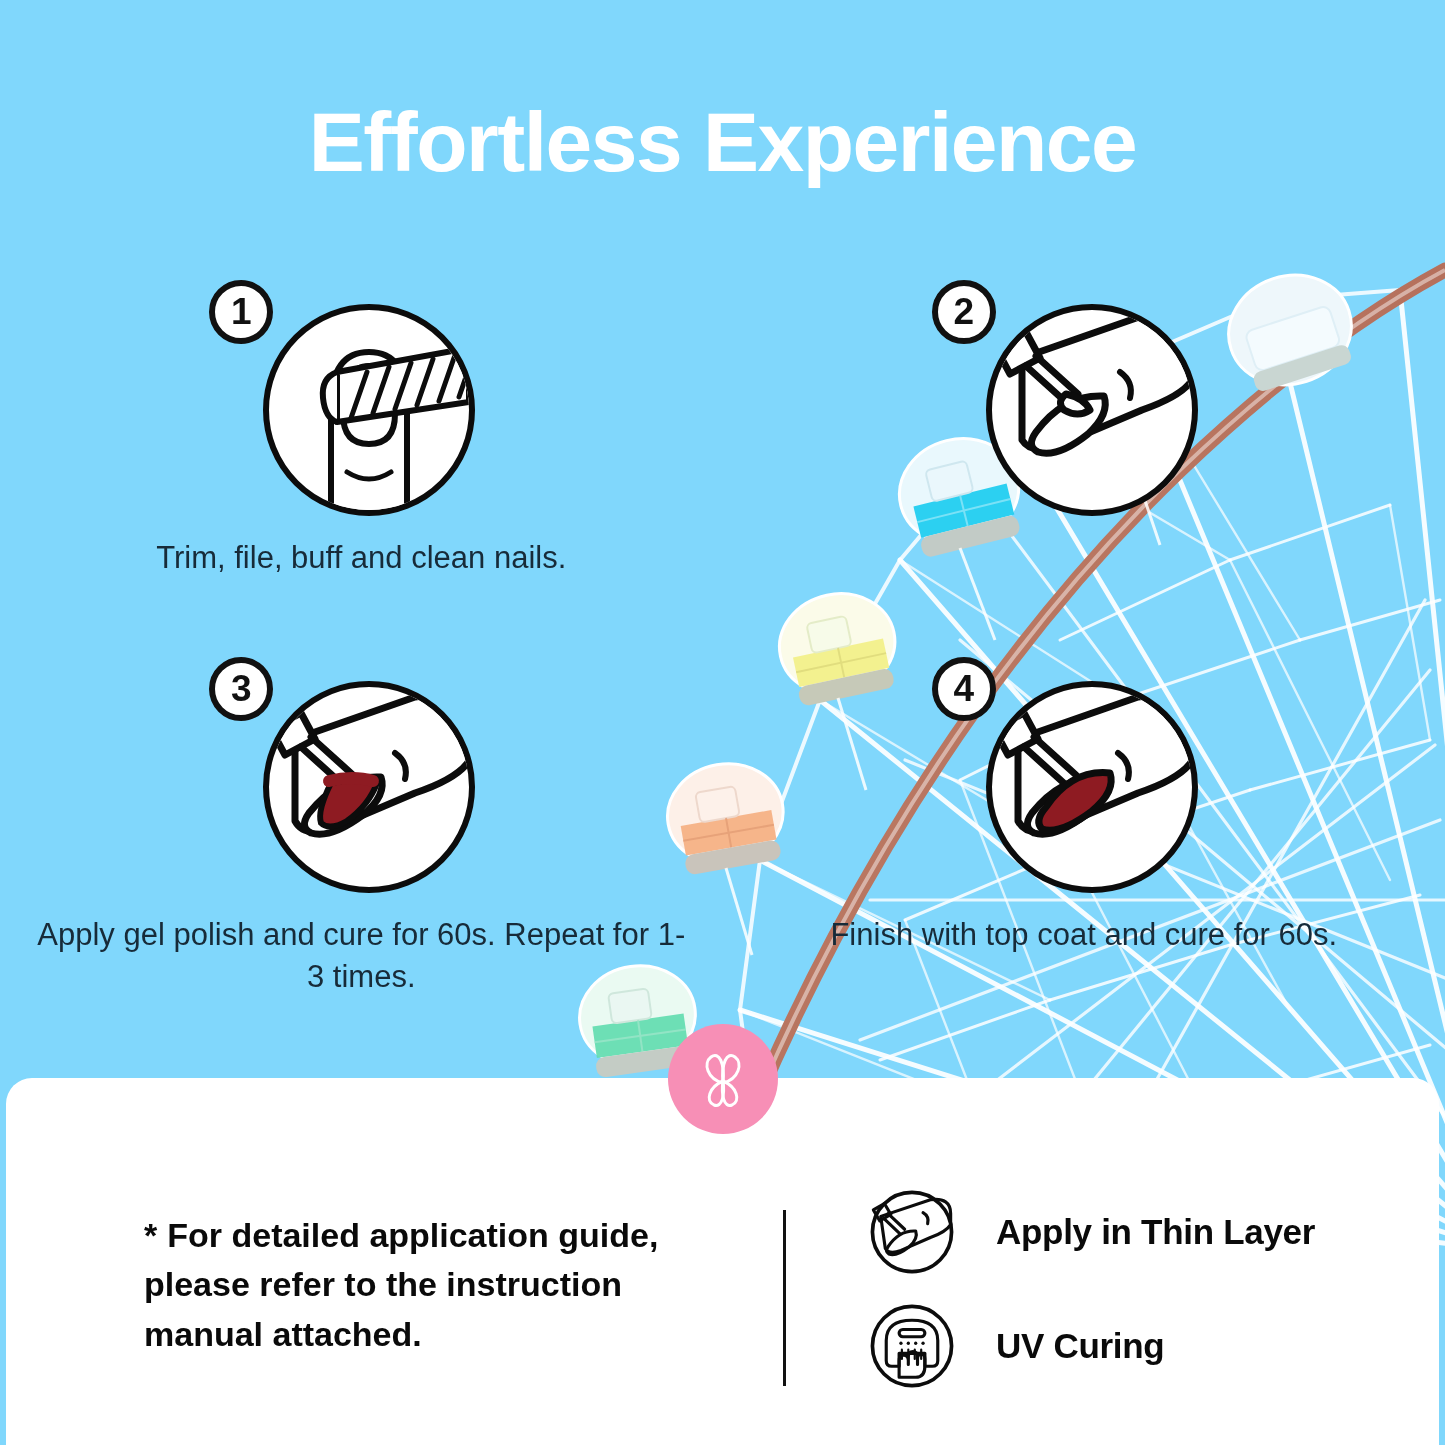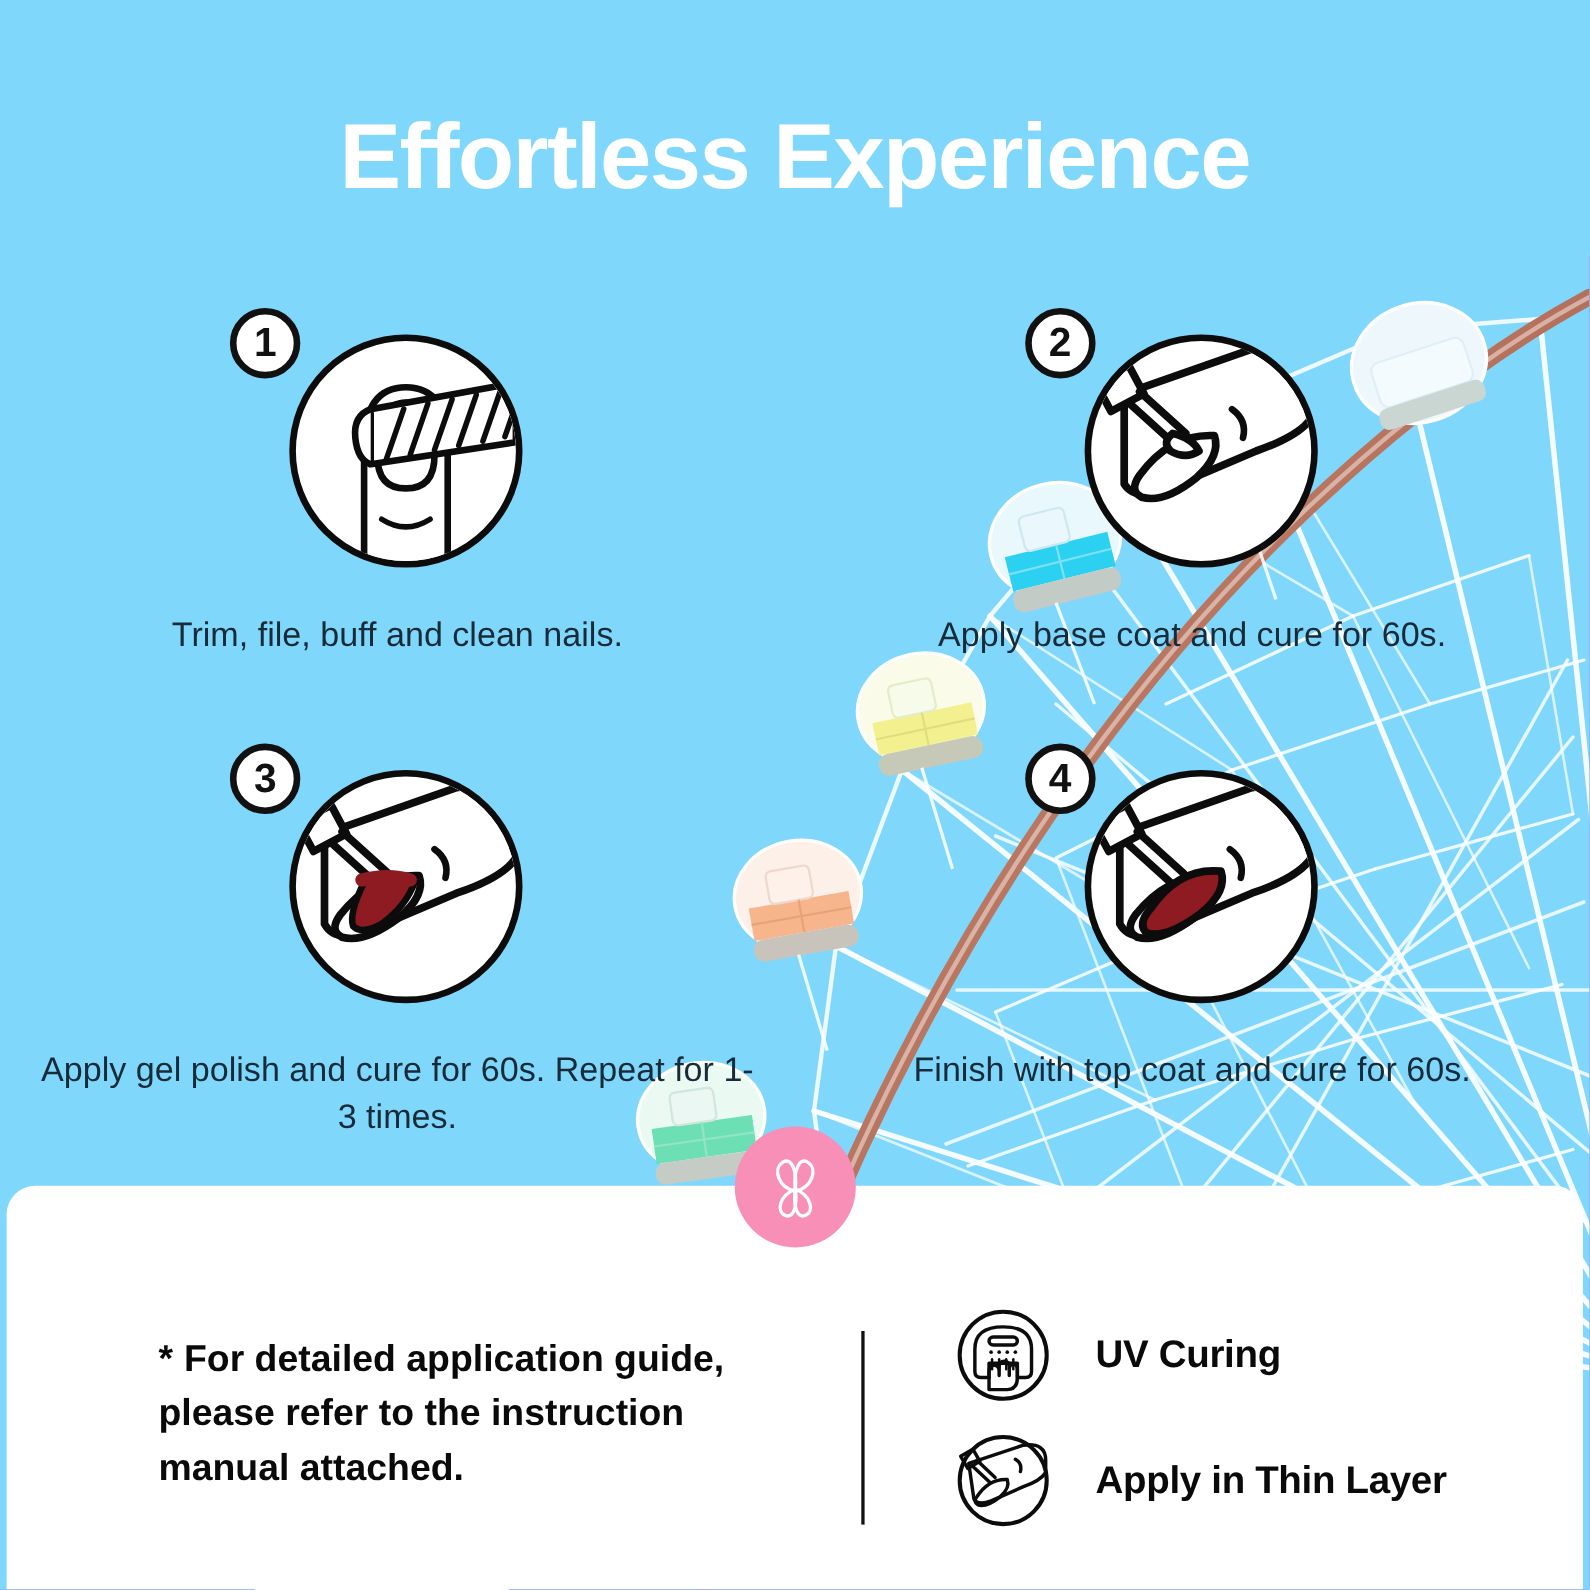--- a/index.html
+++ b/index.html
@@ -40,21 +40,21 @@
     z-index:4;box-sizing:border-box;
   }
   .disc{
     position:absolute;left:62px;top:28px;
     width:212px;height:212px;border-radius:50%;
     background:#ffffff;border:6px solid #0c0c0c;
     box-sizing:border-box;overflow:hidden;z-index:2;
   }
   .disc svg{display:block;width:100%;height:100%;}
   .step-caption{
-    margin-top:35px;
+    margin-top:16px;
     text-align:center;
     color:#172b39;
     font-size:31px;
     line-height:1.35;
     padding:0 34px;
   }
   .row2{margin-top:74px;}
 
   
   .logo-badge{
@@ -307,21 +307,20 @@
                 <path d="M4 38 L34 22 L48 48 L18 64 Z"></path>
 
                 <path d="M44 46 L86 84" fill="none" stroke-width="7"></path>
                 <path d="M34 56 L76 94" fill="none" stroke-width="7"></path>
 
                 <path d="M74 84 Q92 88 98 100 Q86 108 72 100 Q64 92 74 84 Z"></path>
               </g>
             </svg>
           </div>
         </div>
-        <div class="step-caption">Apply base coat and cure for 60s.</div>
       </div>
     </div>
 
     <div class="steps-row row2">
 
       <div class="step">
         <div class="step-art">
           <div class="badge">3</div>
           <div class="disc">
             <svg viewBox="0 0 200 200" xmlns="http://www.w3.org/2000/svg">
@@ -385,20 +384,37 @@
 
       <div class="divider"></div>
 
       <div class="features">
 
         <div class="feature">
           <span class="feat-icon">
             <svg viewBox="0 0 100 100" xmlns="http://www.w3.org/2000/svg">
               <circle cx="50" cy="50" r="43" fill="none" stroke="#0c0c0c" stroke-width="4"></circle>
               <g fill="none" stroke="#0c0c0c" stroke-width="3.4" stroke-linejoin="round" stroke-linecap="round">
+                <path d="M16 33 L70 15 Q92 12 92 30 L92 42 Q87 50 70 56 L38 70 Q25 75 21 68 Z"></path>
+                <path d="M24 66 Q36 48 54 49 Q57 57 47 66 Q33 77 25 74 Q20 71 24 66 Z"></path>
+                <path d="M62 29 Q69 33 67 41"></path>
+                <path d="M8 26 L20 19 L27 31 L15 38 Z"></path>
+                <path d="M24 30 L42 47"></path>
+                <path d="M19 35 L37 52"></path>
+              </g>
+            </svg>
+          </span>
+          <span class="feat-label">Apply in Thin Layer</span>
+        </div>
+
+        <div class="feature">
+          <span class="feat-icon">
+            <svg viewBox="0 0 100 100" xmlns="http://www.w3.org/2000/svg">
+              <circle cx="50" cy="50" r="43" fill="none" stroke="#0c0c0c" stroke-width="4"></circle>
+              <g fill="none" stroke="#0c0c0c" stroke-width="3.4" stroke-linejoin="round" stroke-linecap="round">
 
                 <path d="M22 66 L22 44 Q22 22 50 22 Q78 22 78 44 L78 66 Q78 72 72 72 L64 72 L64 58 L36 58 L36 72 L28 72 Q22 72 22 66 Z"></path>
 
                 <rect x="36" y="32" width="28" height="8" rx="4"></rect>
 
                 <g stroke-width="3.6" stroke-linecap="round">
                   <line x1="38" y1="47" x2="38" y2="47"></line>
                   <line x1="46" y1="47" x2="46" y2="47"></line>
                   <line x1="54" y1="47" x2="54" y2="47"></line>
                   <line x1="62" y1="47" x2="62" y2="47"></line>
@@ -411,34 +427,17 @@
                   <line x1="60" y1="54" x2="60" y2="64"></line>
                 </g>
 
                 <path d="M36 84 L36 66 Q36 60 41 60 Q46 60 46 66 L46 70 L46 62 Q46 56 51 56 Q56 56 56 62 L56 70 L56 64 Q56 59 60 59 Q64 59 64 64 L64 72 Q64 84 54 84 Z"></path>
               </g>
             </svg>
           </span>
           <span class="feat-label">UV Curing</span>
         </div>
 
-        <div class="feature">
-          <span class="feat-icon">
-            <svg viewBox="0 0 100 100" xmlns="http://www.w3.org/2000/svg">
-              <circle cx="50" cy="50" r="43" fill="none" stroke="#0c0c0c" stroke-width="4"></circle>
-              <g fill="none" stroke="#0c0c0c" stroke-width="3.4" stroke-linejoin="round" stroke-linecap="round">
-                <path d="M16 33 L70 15 Q92 12 92 30 L92 42 Q87 50 70 56 L38 70 Q25 75 21 68 Z"></path>
-                <path d="M24 66 Q36 48 54 49 Q57 57 47 66 Q33 77 25 74 Q20 71 24 66 Z"></path>
-                <path d="M62 29 Q69 33 67 41"></path>
-                <path d="M8 26 L20 19 L27 31 L15 38 Z"></path>
-                <path d="M24 30 L42 47"></path>
-                <path d="M19 35 L37 52"></path>
-              </g>
-            </svg>
-          </span>
-          <span class="feat-label">Apply in Thin Layer</span>
-        </div>
-
       </div>
     </div>
   </div>
 
 </div>
 
 </body></html>

